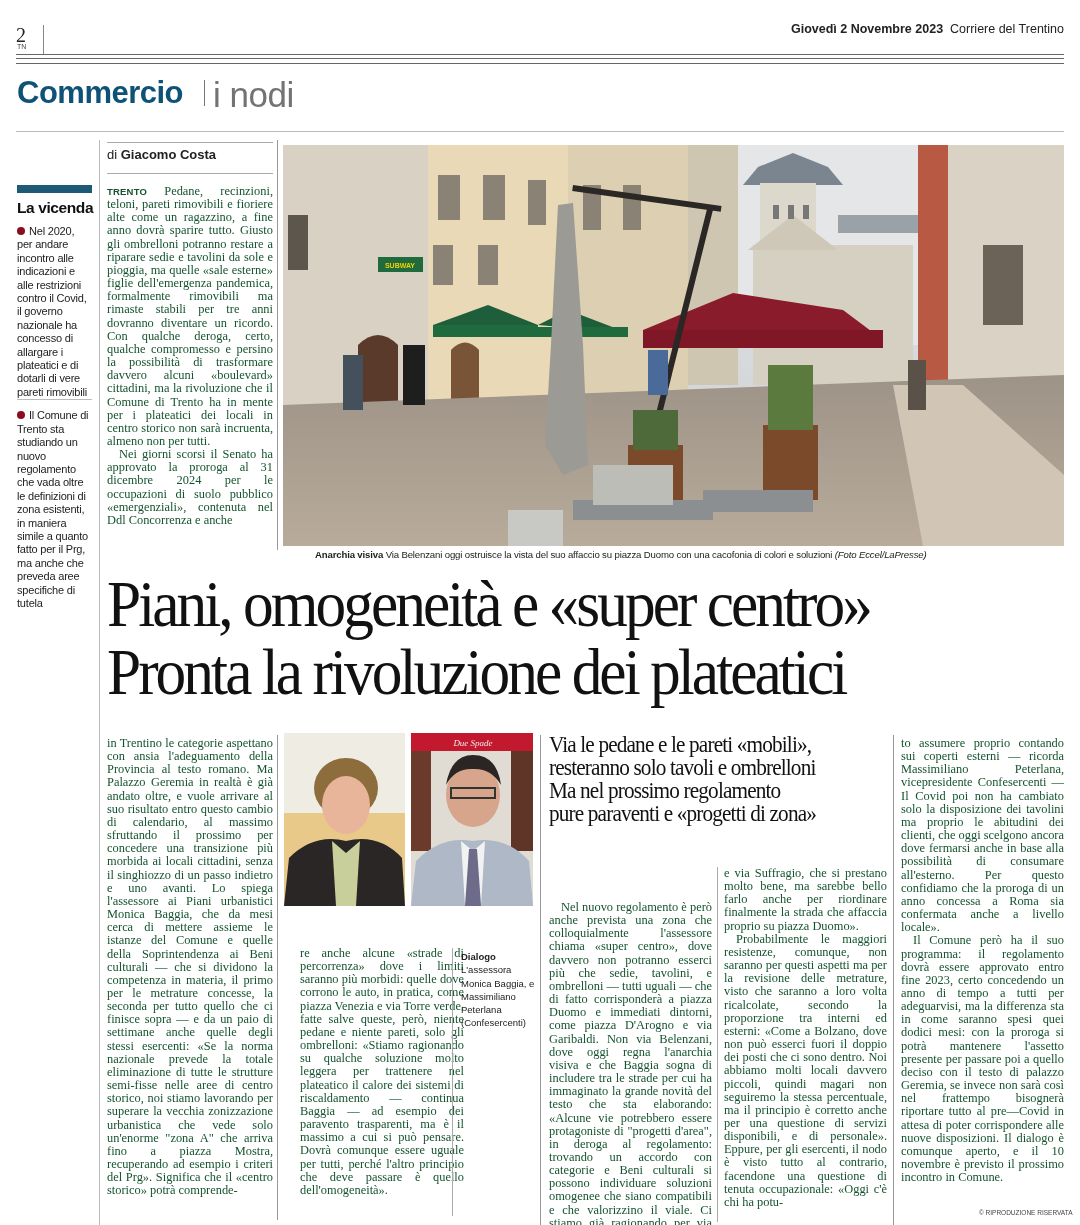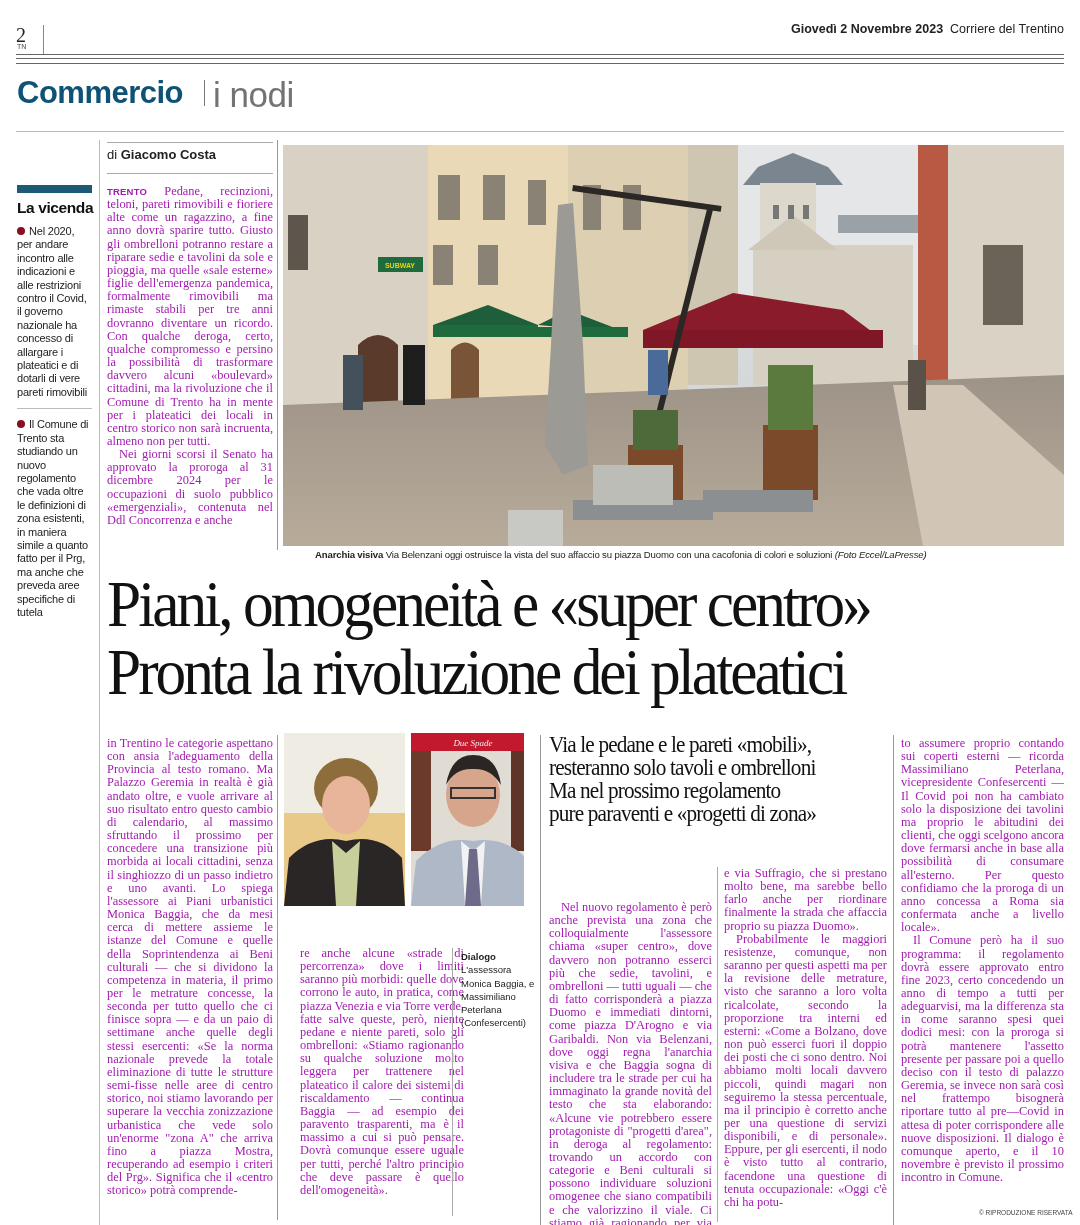--- a/index.html
+++ b/index.html
@@ -20,34 +20,34 @@
   
   .section-title { left: 17px; top: 75px; font-family: "Liberation Sans", sans-serif; font-weight: bold; font-size: 31px; letter-spacing: -0.5px; color: #0e5275; }
   .section-sep { left: 204px; top: 80px; width: 1px; height: 26px; background: #777; }
   .section-sub { left: 213px; top: 75px; font-family: "Liberation Sans", sans-serif; font-weight: normal; font-size: 35px; color: #737373; letter-spacing: -0.5px; }
   .section-rule { left: 16px; top: 131px; width: 1048px; height: 1px; background: #bbb; }
 
   
   .sidebar { left: 17px; top: 185px; width: 75px; font-family: "Liberation Sans", sans-serif; }
   .sidebar-bar { width: 75px; height: 8px; background: #1d5a76; margin-bottom: 6px; }
   .sidebar-title { font-weight: bold; font-size: 15.5px; letter-spacing: -0.4px; color: #111; margin-bottom: 8px; white-space: nowrap; }
-  .side-item { font-size: 11px; line-height: 13.4px; color: #222; padding-bottom: 9px; margin-bottom: 9px; border-bottom: 1px solid #bbb; letter-spacing: -0.2px; }
+  .side-item { font-size: 11px; line-height: 13.4px; color: #222; margin-bottom: 9px; border-bottom: 1px solid #bbb; letter-spacing: -0.2px; }
   .side-item:last-child { border-bottom: none; }
   .bullet-dot { display: inline-block; width: 8px; height: 8px; border-radius: 50%; background: #8b0d1f; margin-right: 4px; vertical-align: 0px; }
 
   .col-vrule { left: 99px; top: 140px; width: 1px; height: 1085px; background: #bbb; }
 
   
   .byline-rule-top { left: 107px; top: 142px; width: 166px; height: 1px; background: #aaa; }
   .byline { left: 107px; top: 147px; font-family: "Liberation Sans", sans-serif; font-size: 13px; color: #222; }
   .byline b { font-weight: bold; }
   .byline-rule { left: 107px; top: 173px; width: 166px; height: 1px; background: #aaa; }
 
   
-  .body-text { font-family: "Liberation Serif", serif; font-size: 12.4px; line-height: 13.15px; color: #a21caf; text-align: justify; hyphens: manual; }
+  .body-text { font-family: "Liberation Serif", serif; font-size: 12.4px; line-height: 13.15px; color: #14532d; text-align: justify; hyphens: manual; }
   .body-text p { text-indent: 0; }
   .body-text p.indent { text-indent: 12px; }
   .dateline { font-family: "Liberation Sans", sans-serif; font-weight: bold; font-size: 9.5px; letter-spacing: 0.2px; }
 
   .col1-top { left: 107px; top: 185px; width: 166px; }
   .col1-vrule { left: 277px; top: 140px; width: 1px; height: 410px; background: #999; }
 
   
   .main-photo { left: 283px; top: 145px; width: 781px; height: 401px; overflow: hidden; background: #b9b2a6; }
   .caption { left: 283px; top: 549px; font-family: "Liberation Sans", sans-serif; font-size: 9.6px; color: #222; white-space: nowrap; letter-spacing: -0.15px; margin-left: 32px; }
@@ -60,21 +60,21 @@
   
   .col-a { left: 107px; top: 737px; width: 166px; }
   .col-a-vrule { left: 277px; top: 735px; width: 1px; height: 485px; background: #999; }
   .col-b { left: 300px; top: 947px; width: 164px; }
   .col-c-caption { left: 461px; top: 950px; width: 78px; font-family: "Liberation Sans", sans-serif; font-size: 9.5px; line-height: 13.3px; color: #222; }
   .col-c-caption .cap-title { font-weight: bold; }
   .cap-vrule { left: 452px; top: 948px; width: 1px; height: 268px; background: #aaa; }
   .right-vrule { left: 540px; top: 735px; width: 1px; height: 490px; background: #999; }
 
   .photo-a { left: 284px; top: 733px; width: 121px; height: 173px; overflow: hidden; }
-  .photo-b { left: 411px; top: 733px; width: 113px; height: 173px; overflow: hidden; }
+  .photo-b { left: 411px; top: 733px; width: 122px; height: 173px; overflow: hidden; }
 
   .subhead { left: 549px; top: 733px; font-family: "Liberation Serif", serif; font-size: 22.6px; line-height: 23px; color: #111; letter-spacing: -0.9px; transform: scaleX(0.94); transform-origin: left top; white-space: nowrap; }
   .sub-vrule { left: 893px; top: 735px; width: 1px; height: 490px; background: #999; }
 
   .col-d { left: 549px; top: 866px; width: 163px; margin-top: 35px; }
   .col-e { left: 724px; top: 867px; width: 163px; }
   .col-de-vrule { left: 717px; top: 867px; width: 1px; height: 355px; background: #aaa; }
   .col-f { left: 901px; top: 737px; width: 163px; }
 
   .copyright { left: 979px; top: 1209px; font-family: "Liberation Sans", sans-serif; font-size: 6.5px; color: #444; white-space: nowrap; }

